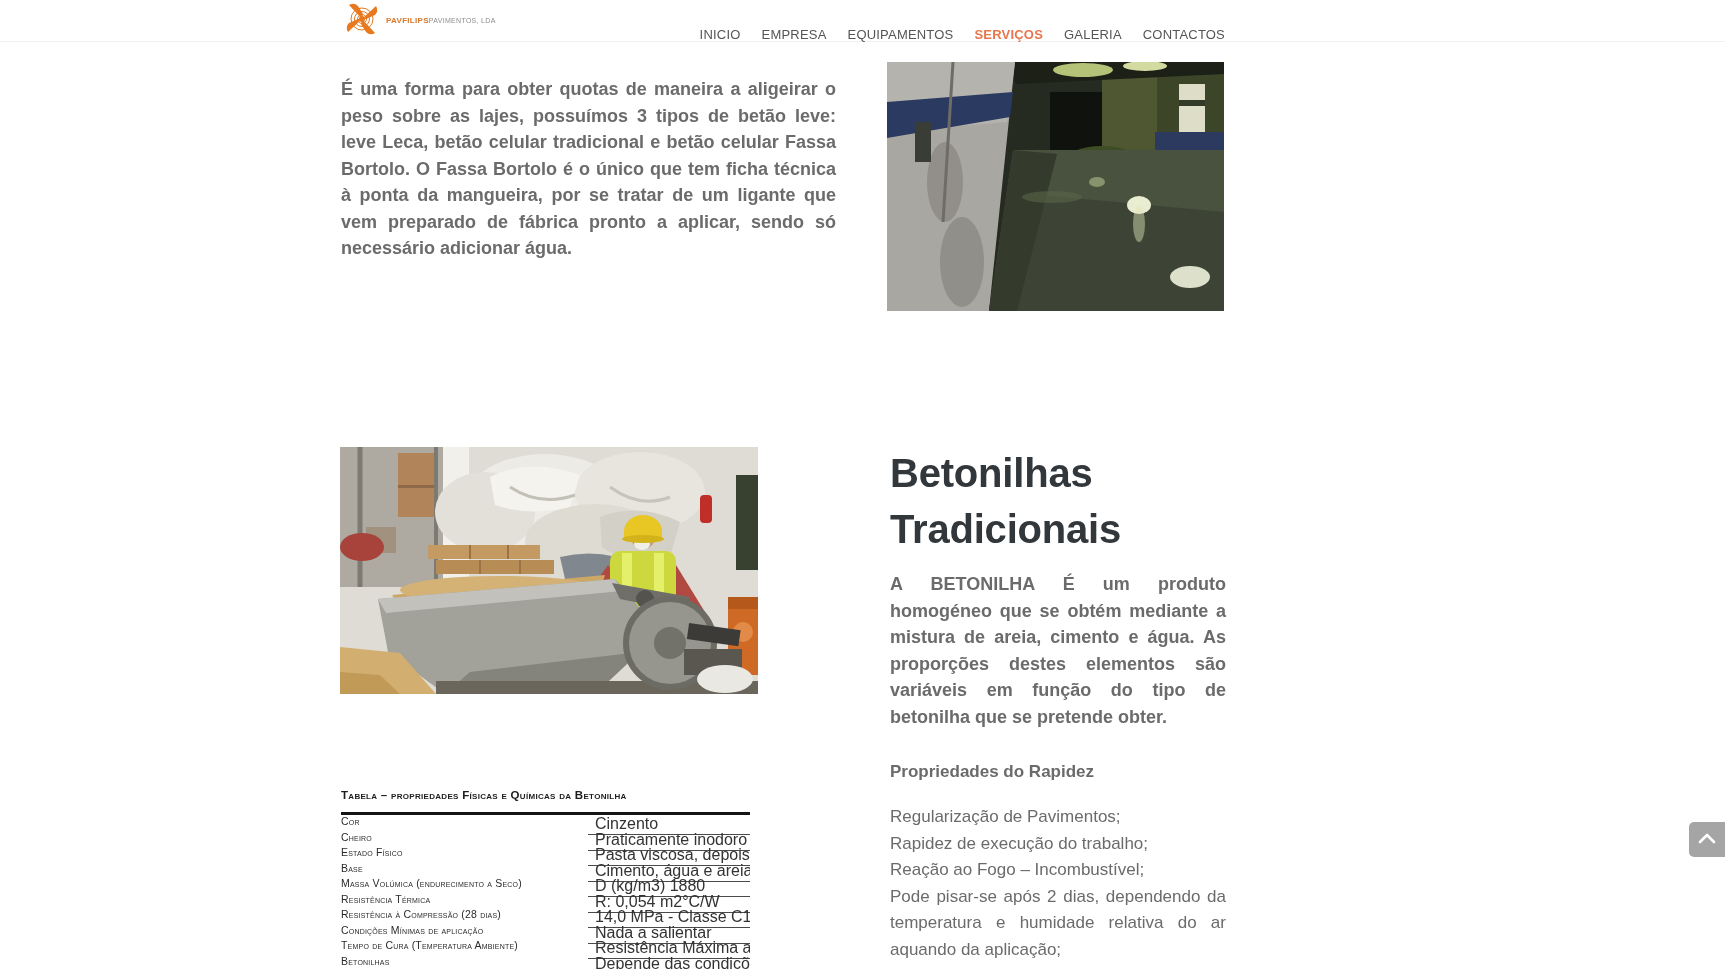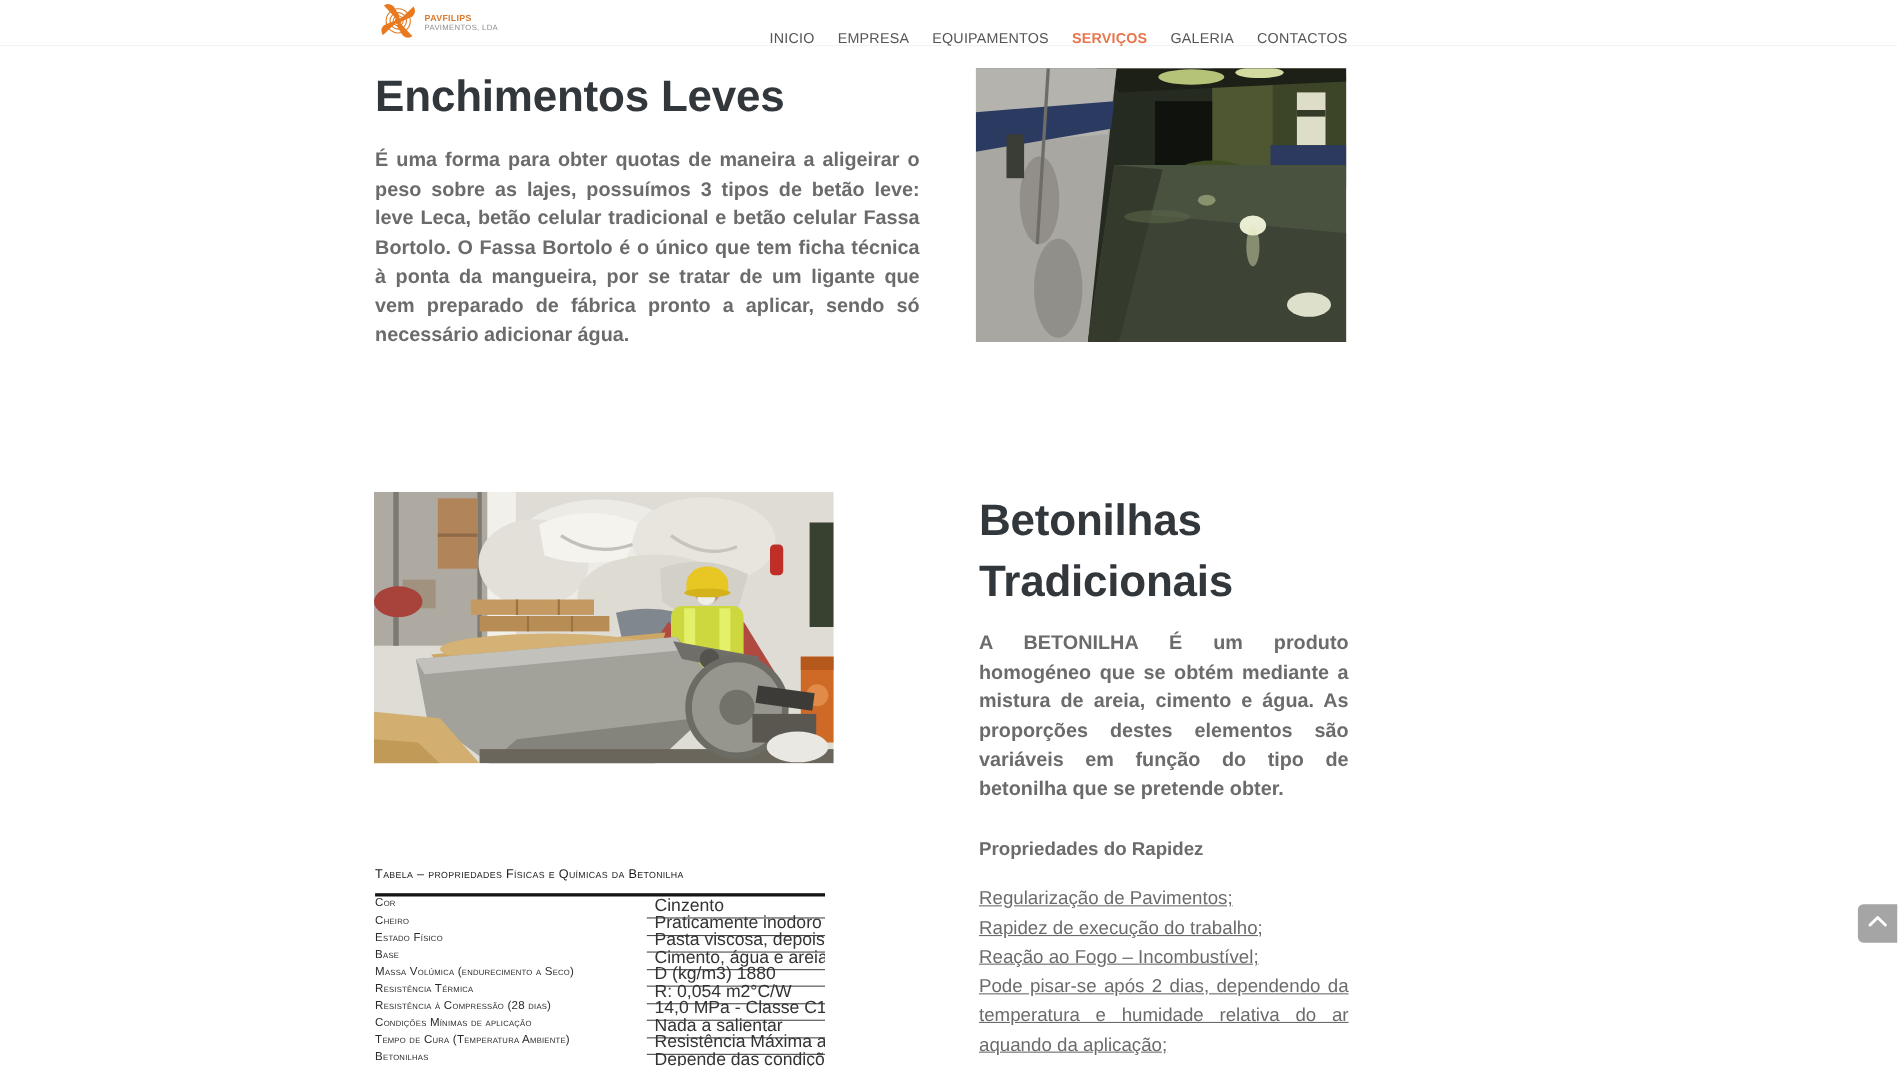--- a/index.html
+++ b/index.html
@@ -18,21 +18,21 @@
 
   
   .site-header{
     position:absolute;top:0;left:0;width:1725px;height:42px;
     background:#fff;border-bottom:1px solid #f2f2f2;z-index:50;
   }
   .logo{
     position:absolute;left:344px;top:3px;height:36px;display:flex;align-items:center;gap:6px;
     cursor:pointer;
   }
-  .logo-text{display:flex;flex-direction:column;line-height:1.05;}
+  .logo-text{display:flex;flex-direction:row;line-height:1.05;}
   .logo-brand{font-size:8px;font-weight:bold;color:#d9782c;letter-spacing:.3px;}
   .logo-sub{font-size:7px;color:#8d8d8d;letter-spacing:.3px;}
   .main-nav{
     position:absolute;right:500px;top:0;height:42px;
     display:flex;align-items:flex-end;gap:21px;
   }
   .nav-item{
     font-size:13px;color:#555555;letter-spacing:.2px;cursor:pointer;white-space:nowrap;
   }
   .nav-item.active{color:var(--accent);font-weight:bold;}
@@ -50,29 +50,29 @@
   .photo-frame{position:absolute;overflow:hidden;}
   .photo-1{left:887px;top:62px;width:337px;height:249px;}
   .photo-2{left:340px;top:447px;width:418px;height:247px;}
 
   
   .col-text-2{position:absolute;left:890px;top:445px;width:336px;}
   .col-text-2 .para{margin-top:14px;}
   .sub-heading{
     margin:32px 0 0 0;font-size:17px;font-weight:bold;color:var(--body-text);
   }
-  .props-list{margin:22px 0 0 0;padding:0;list-style:none;text-decoration:underline;}
+  .props-list{margin:22px 0 0 0;padding:0;list-style:none;}
   .props-list li{
     font-size:17px;line-height:26.5px;color:var(--body-text);text-align:justify;
   }
 
   
   .datasheet{position:absolute;left:341px;top:789px;width:409px;}
   .ds-title{
-    font-size:11.5px;font-weight:normal;color:#1c1c1c;
+    font-size:11.5px;font-weight:bold;color:#1c1c1c;
     font-variant:small-caps;letter-spacing:.3px;
   }
   .ds-table{margin-top:11px;border-top:3px solid #151515;}
   .ds-row{display:flex;align-items:flex-start;height:15.5px;}
   .ds-label{
     width:247px;flex:0 0 247px;font-size:10.5px;color:#2a2a2a;
     font-variant:small-caps;letter-spacing:.2px;
     white-space:nowrap;overflow:hidden;padding-bottom:1px;
   }
   .ds-value{
@@ -124,21 +124,20 @@
 
       <span class="nav-item active">SERVIÇOS</span>
 
       <span class="nav-item">GALERIA</span>
 
       <span class="nav-item">CONTACTOS</span>
     </nav>
 </div>
 
 <div class="col-text-1">
-  <h1 class="sec-heading">Enchimentos Leves</h1>
   <p class="para">É uma forma para obter quotas de maneira a aligeirar o peso sobre as lajes, possuímos 3 tipos de betão leve: leve Leca, betão celular tradicional e betão celular Fassa Bortolo. O Fassa Bortolo é o único que tem ficha técnica à ponta da mangueira, por se tratar de um ligante que vem preparado de fábrica pronto a aplicar, sendo só necessário adicionar água.</p>
 </div>
 
 <div class="photo-frame photo-1">
   <svg width="337" height="249" viewBox="0 0 337 249" preserveAspectRatio="none">
     <rect width="337" height="249" fill="#262b21"></rect>
     <rect x="215" y="0" width="122" height="110" fill="#4e5732"></rect>
     <rect x="270" y="8" width="67" height="95" fill="#3c4527"></rect>
     <rect x="292" y="22" width="26" height="48" fill="#ddddc8"></rect>
     <rect x="292" y="38" width="26" height="6" fill="#333a28"></rect>

